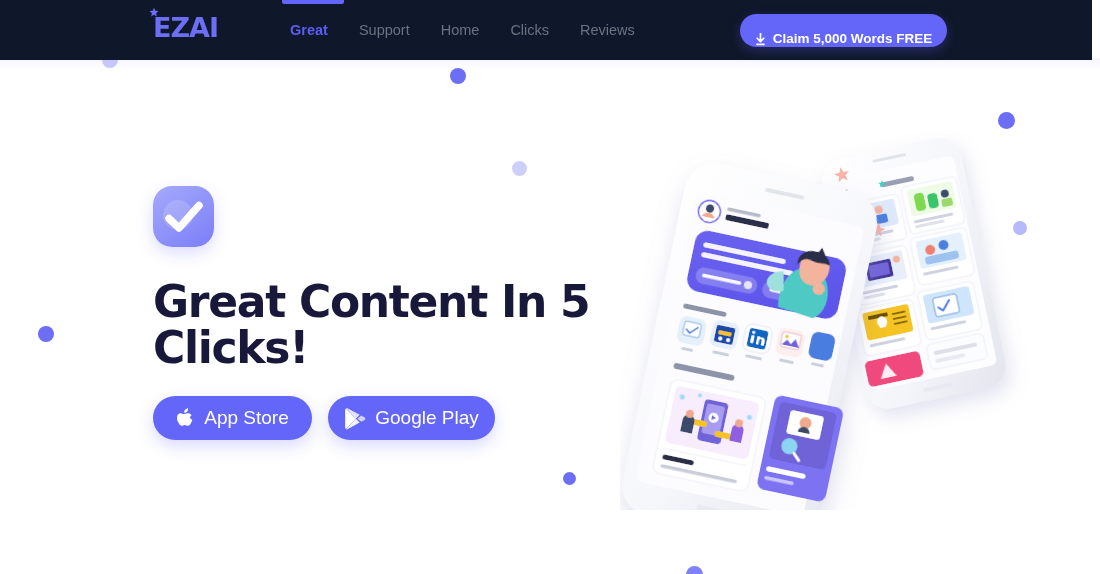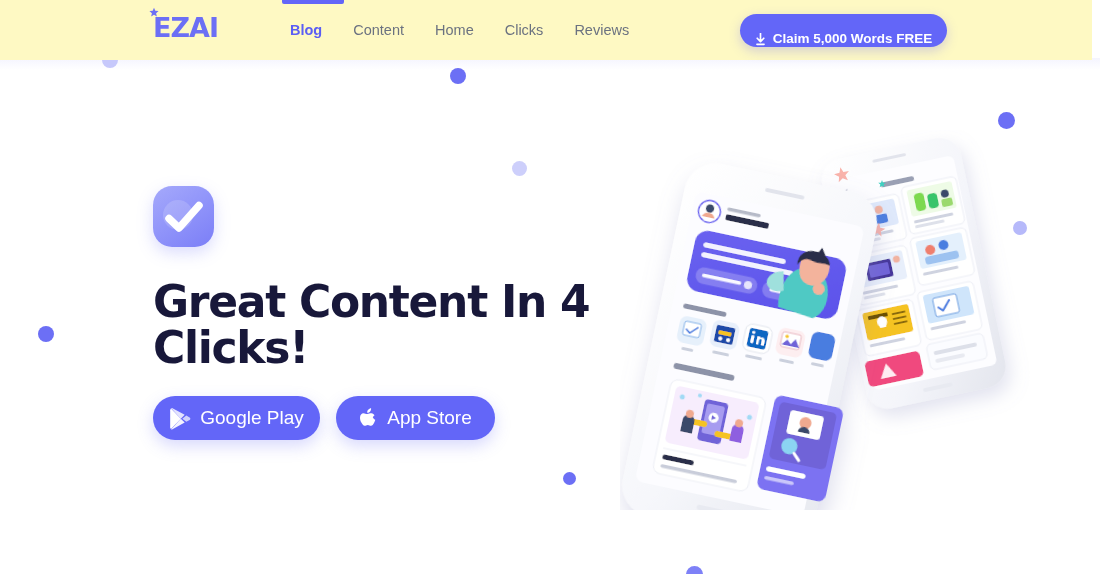--- a/index.html
+++ b/index.html
@@ -13,21 +13,21 @@
 
   
   .top-indicator{
     position:absolute;left:282px;top:0;width:62px;height:4px;
     background:#6366f8;border-radius:0 0 2px 2px;z-index:40;
   }
 
   
   .header{
     position:absolute;left:0;top:0;width:1092px;height:60px;
-    background:#fef9c3;z-index:30;
+    background:#0f172a;z-index:30;
     display:flex;align-items:center;
   }
   .header-inner{
     position:relative;width:1100px;height:60px;
   }
   .logo{
     position:absolute;left:153px;top:14px;
     display:flex;align-items:flex-start;
     font-weight:bold;font-size:27px;letter-spacing:-1px;
     color:#6c6ff5;line-height:1;
@@ -122,22 +122,22 @@
       <div class="logo">
         <span class="logo-text">
           <span>EZAI</span>
           <svg class="logo-star" viewBox="0 0 24 24" style="position:absolute;right:-3px;top:-7px;">
             <path d="M12 1.5l2.6 6.1 6.6.5-5 4.3 1.5 6.4L12 15.4l-5.7 3.4 1.5-6.4-5-4.3 6.6-.5z" fill="#6c6ff5"></path>
           </svg>
         </span>
       </div>
 
       <div class="nav">
-        <div class="nav-item active">Blog</div>
-        <div class="nav-item">Content</div>
+        <div class="nav-item active">Great</div>
+        <div class="nav-item">Support</div>
         <div class="nav-item">Home</div>
         <div class="nav-item">Clicks</div>
         <div class="nav-item">Reviews</div>
       </div>
 
       <button class="cta-btn">
         <svg class="cta-icon" viewBox="0 0 12 14">
           <path d="M6 0v8.2M2.4 5.6L6 9.3l3.6-3.7" stroke="#fff" stroke-width="1.8" fill="none" stroke-linecap="round" stroke-linejoin="round"></path>
           <rect x="1.2" y="11.4" width="9.6" height="1.8" rx=".9" fill="#fff"></rect>
         </svg>
@@ -160,41 +160,41 @@
 
   <div class="hero-left">
 
     <div class="app-icon">
       <div class="halo"></div>
       <svg width="40" height="34" viewBox="0 0 40 34">
         <path d="M5 18.5L15 28 35 5.5" stroke="#ffffff" stroke-width="7.5" fill="none" stroke-linecap="round" stroke-linejoin="round"></path>
       </svg>
     </div>
 
-    <h1 class="headline">Great Content In 4 Clicks!</h1>
+    <h1 class="headline">Great Content In 5 Clicks!</h1>
 
 
     <div class="store-row">
+
+      <button class="store-btn apple">
+        <svg width="19" height="23" viewBox="0 0 19 23">
+          <path d="M13.4 12.1c0-2.6 2.1-3.8 2.2-3.9-1.2-1.8-3.1-2-3.8-2-1.6-.2-3.1.9-3.9.9-.8 0-2.1-.9-3.4-.9C2.7 6.2 1 7.7 1 10.7c0 1.8.6 3.6 1.5 5.1.8 1.4 1.8 2.9 3.1 2.9 1.2 0 1.7-.8 3.2-.8s1.9.8 3.2.8 2.2-1.4 3-2.8c.9-1.5 1.3-3 1.3-3.1-.1 0-2.9-1.1-2.9-4.7z" fill="#fff"></path>
+          <path d="M11.1 4.5c.7-.8 1.1-2 1-3.2-1 0-2.2.7-2.9 1.5-.6.7-1.2 1.9-1 3 1.1.1 2.2-.6 2.9-1.3z" fill="#fff"></path>
+        </svg>
+        <span>App Store</span>
+      </button>
 
       <button class="store-btn google">
         <svg width="22" height="23" viewBox="0 0 22 23">
           <path d="M2 1.5c-.5.3-.8.9-.8 1.7v17.1c0 .8.3 1.4.8 1.7L11.8 11.7 2 1.5z" fill="#fff"></path>
           <path d="M15.7 15.6L3.5 22.3c-.5.3-1 .3-1.5.1l9.8-10.7 3.9 3.9z" fill="#ffffff" opacity=".92"></path>
           <path d="M15.7 7.8L11.8 11.7 2 1.1c.5-.2 1-.2 1.5.1l12.2 6.6z" fill="#ffffff" opacity=".82"></path>
           <path d="M20.6 10.4c1 .6 1 2 0 2.6l-3.3 1.8-4-3.1 4-3.1 3.3 1.8z" fill="#ffffff" opacity=".7"></path>
         </svg>
         <span>Google Play</span>
-      </button>
-
-      <button class="store-btn apple">
-        <svg width="19" height="23" viewBox="0 0 19 23">
-          <path d="M13.4 12.1c0-2.6 2.1-3.8 2.2-3.9-1.2-1.8-3.1-2-3.8-2-1.6-.2-3.1.9-3.9.9-.8 0-2.1-.9-3.4-.9C2.7 6.2 1 7.7 1 10.7c0 1.8.6 3.6 1.5 5.1.8 1.4 1.8 2.9 3.1 2.9 1.2 0 1.7-.8 3.2-.8s1.9.8 3.2.8 2.2-1.4 3-2.8c.9-1.5 1.3-3 1.3-3.1-.1 0-2.9-1.1-2.9-4.7z" fill="#fff"></path>
-          <path d="M11.1 4.5c.7-.8 1.1-2 1-3.2-1 0-2.2.7-2.9 1.5-.6.7-1.2 1.9-1 3 1.1.1 2.2-.6 2.9-1.3z" fill="#fff"></path>
-        </svg>
-        <span>App Store</span>
       </button>
 
     </div>
   </div>
 
   <div class="mockup">
     <svg width="440" height="380" viewBox="0 0 440 380">
       <defs>
         <linearGradient id="phoneBody" x1="0" y1="0" x2="1" y2="1">
           <stop offset="0%" stop-color="#ffffff"></stop>

